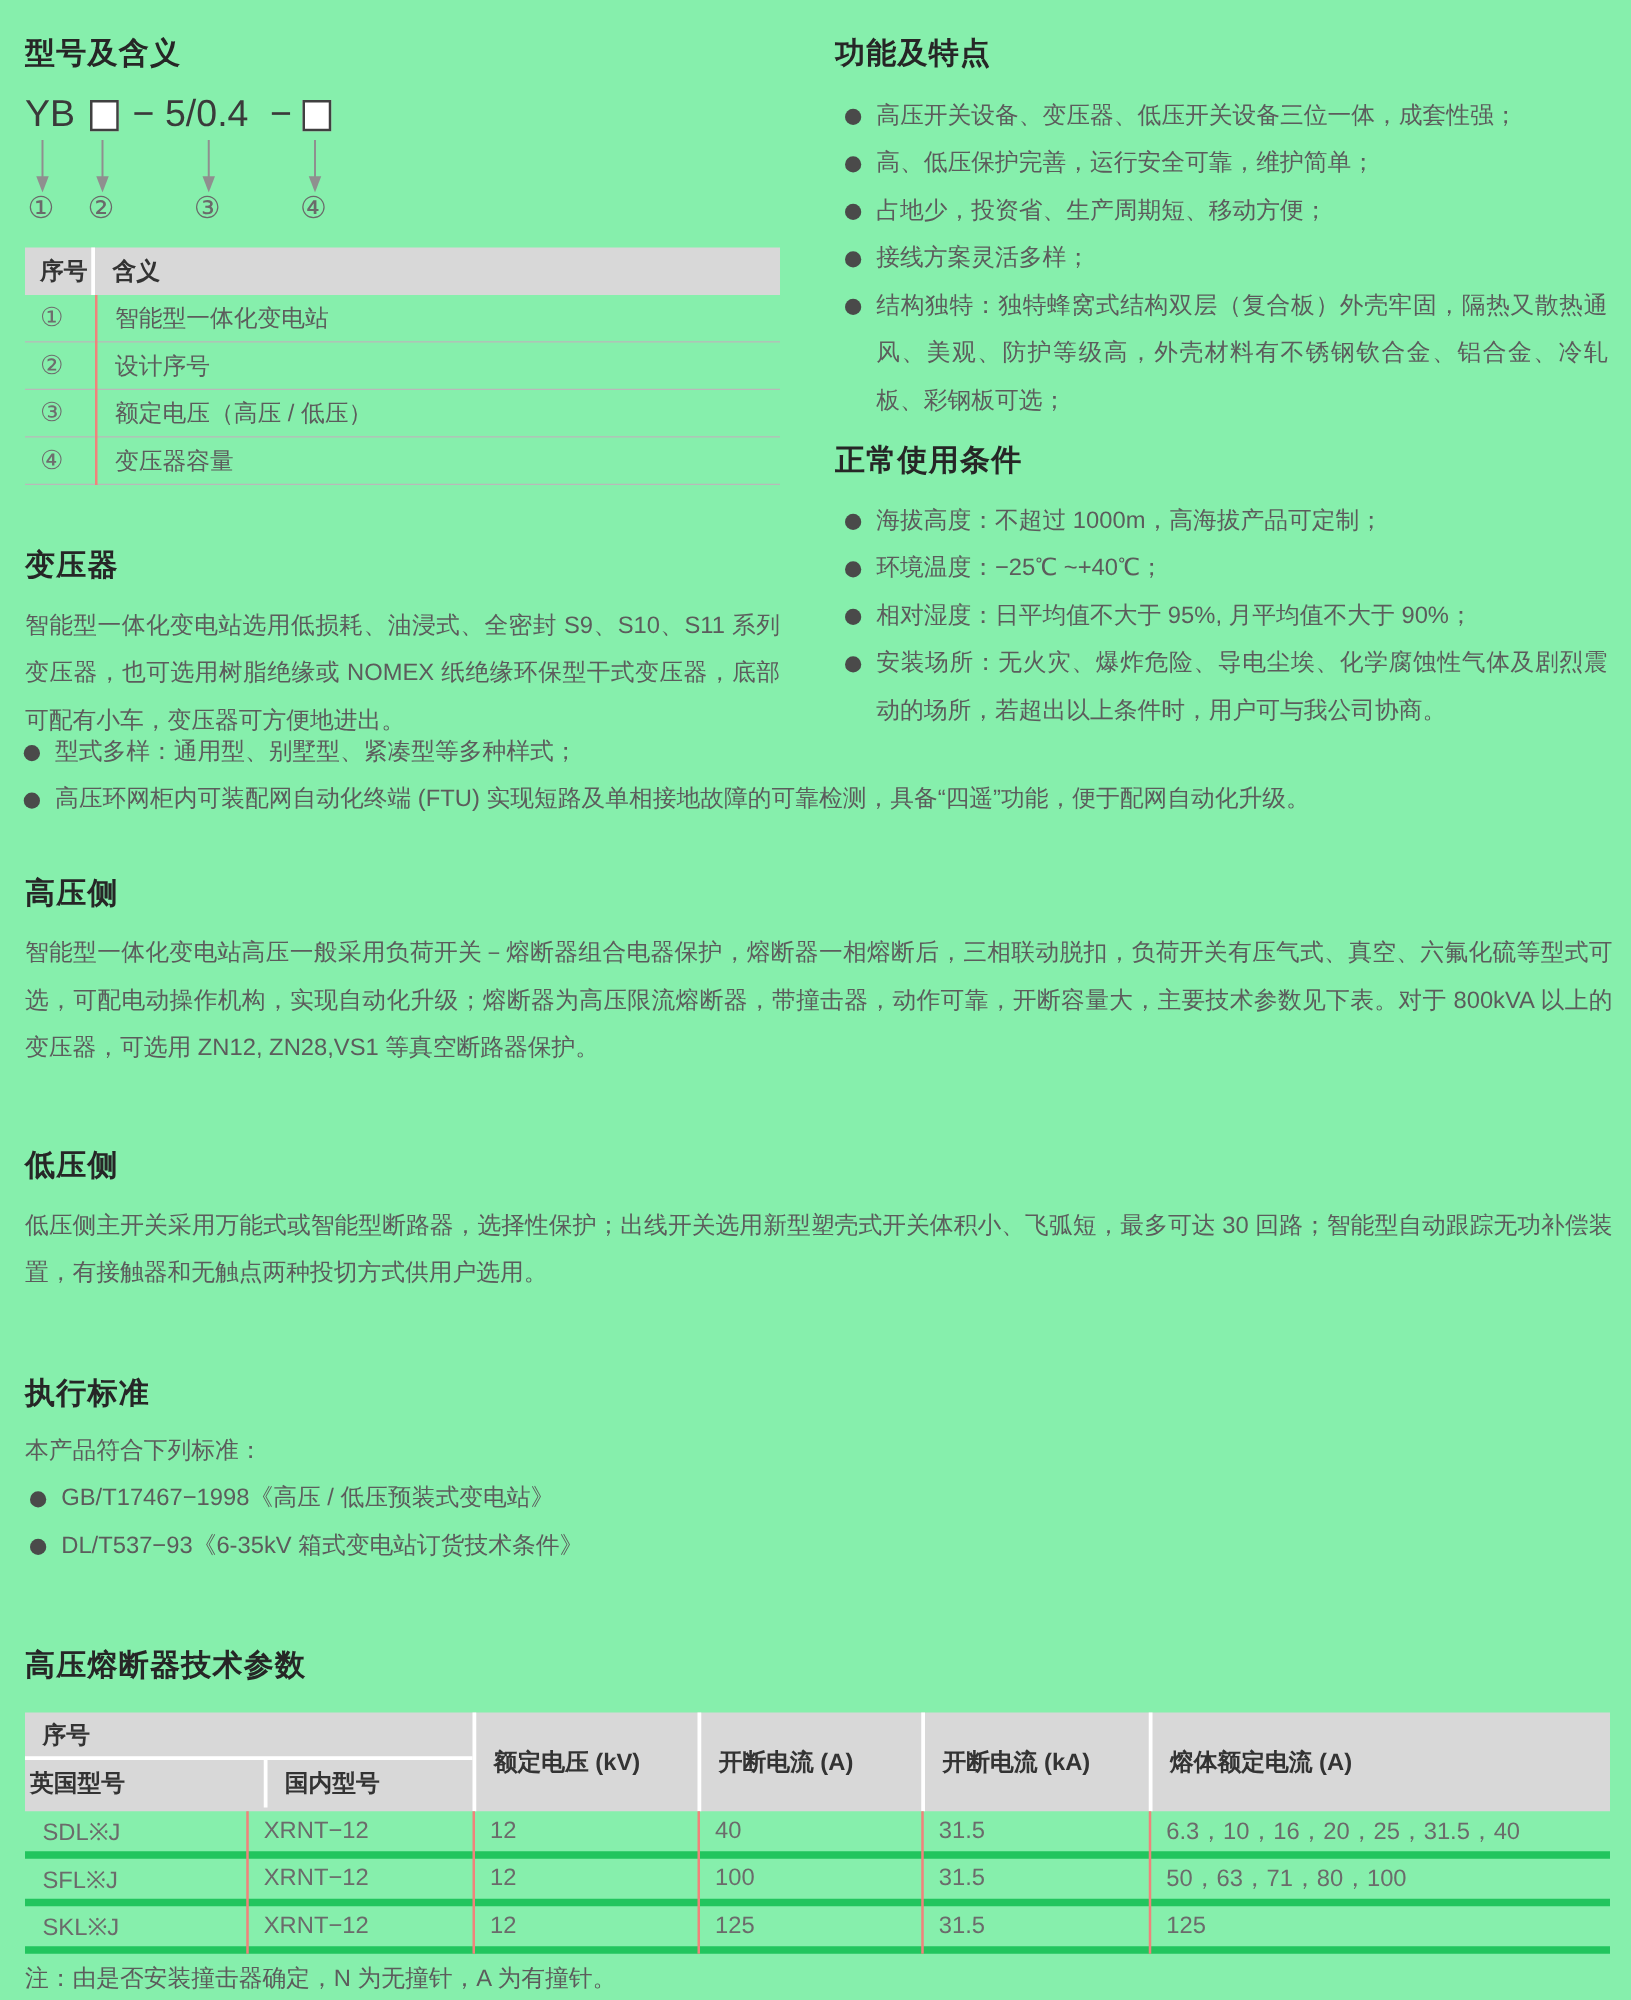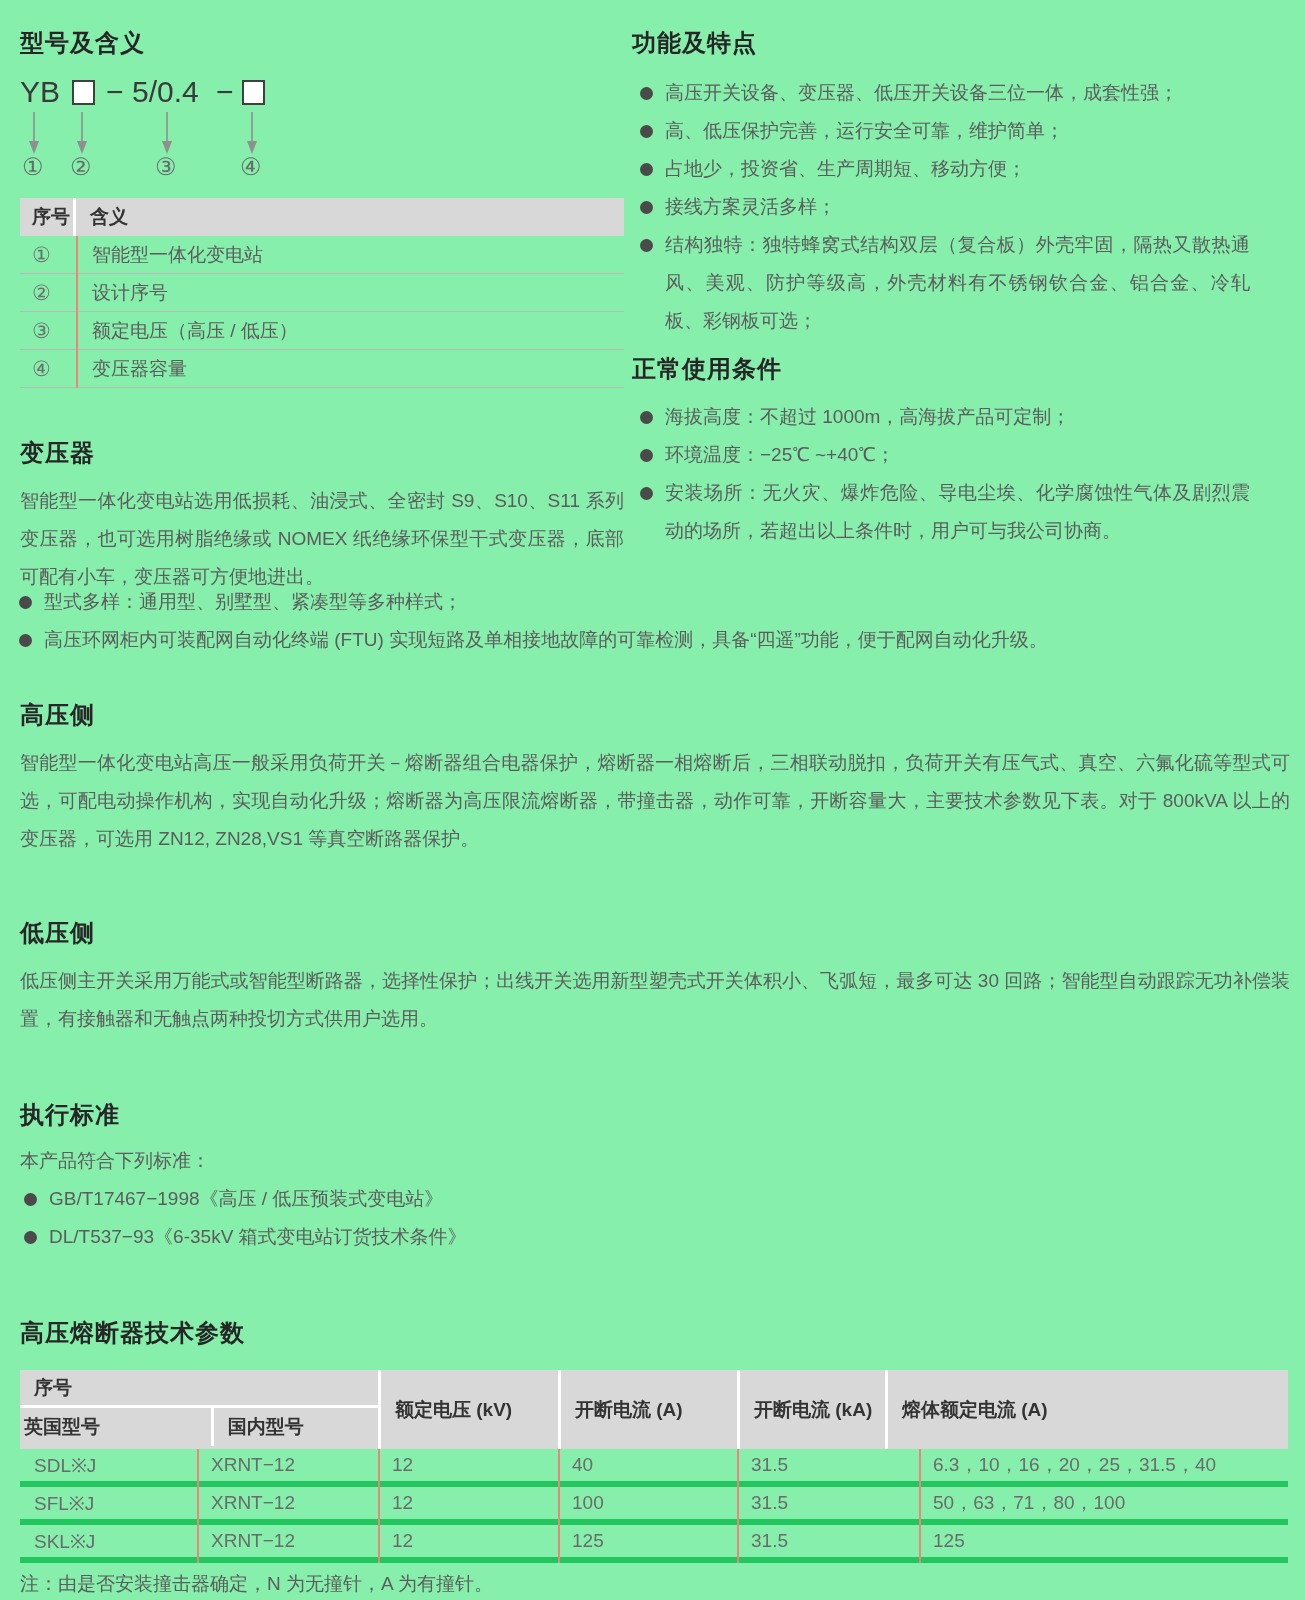--- a/index.html
+++ b/index.html
@@ -49,21 +49,21 @@
   .fhead { display:flex; background:#d8d8d8; }
   .fh-left { width:358px; }
   .fh-xuhao { height:38px; padding-left:14px; display:flex; align-items:center;
               border-bottom:3px solid #ffffff; font-weight:600; color:#333333; }
   .fh-sub { display:flex; height:38px; }
   .fh-sub .s1 { width:208px; padding-left:4px; display:flex; align-items:center; font-weight:600; color:#333333; }
   .fh-sub .s2 { width:181px; padding-left:14px; display:flex; align-items:center;
                 border-left:3px solid #ffffff; font-weight:600; color:#333333; }
   .fh-col { display:flex; align-items:center; padding-left:14px; border-left:3px solid #ffffff;
             font-weight:600; color:#333333; height:79px; }
-  .w3 { width:180px; } .w4 { width:179px; } .w5 { width:148px; } .w6 { width:369px; }
+  .w3 { width:180px; } .w4 { width:179px; } .w5 { width:182px; } .w6 { width:369px; }
   .fbody { position:relative; }
   .frow { display:flex; height:38px; align-items:center; border-bottom:6px solid #22c55e; color:#6b6b6b; }
   .frow .fc { padding-left:14px; }
   .fc1 { width:177px; } .fc2 { width:181px; } .fc3 { width:180px; }
   .fc4 { width:179px; } .fc5 { width:182px; } .fc6 { width:369px; }
   .vred { position:absolute; top:0; bottom:0; width:2px; background:#f0837b; }
   .fnote { margin-top:8px; line-height:26px; color:#5c5c5c; }
 </style>
 </head>
 <body>
@@ -125,21 +125,21 @@
         <div class="c1">④</div>
         <div class="c2">变压器容量</div>
       </div>
       <div class="redline"></div>
     </div>
 
     <h2 class="title" style="margin-top:50px;">变压器</h2>
     <p class="para">智能型一体化变电站选用低损耗、油浸式、全密封 S9、S10、S11 系列变压器，也可选用树脂绝缘或 NOMEX 纸绝缘环保型干式变压器，底部可配有小车，变压器可方便地进出。</p>
   </section>
 
-  <section class="sec" style="left:632px; top:28px; width:618px;">
+  <section class="sec" style="left:668px; top:28px; width:618px;">
     <h2 class="title">功能及特点</h2>
     <ul class="blist" style="margin-top:16px; padding-left:8px;">
       <li>
           <span class="dot"></span>
           <span class="btxt">高压开关设备、变压器、低压开关设备三位一体，成套性强；</span>
         </li>
       <li>
           <span class="dot"></span>
           <span class="btxt">高、低压保护完善，运行安全可靠，维护简单；</span>
         </li>
@@ -159,20 +159,24 @@
 
     <h2 class="title" style="margin-top:14px;">正常使用条件</h2>
     <ul class="blist" style="margin-top:14px; padding-left:8px;">
       <li>
           <span class="dot"></span>
           <span class="btxt">海拔高度：不超过 1000m，高海拔产品可定制；</span>
         </li>
       <li>
           <span class="dot"></span>
           <span class="btxt">环境温度：−25℃ ~+40℃；</span>
+        </li>
+      <li>
+          <span class="dot"></span>
+          <span class="btxt">相对湿度：日平均值不大于 95%, 月平均值不大于 90%；</span>
         </li>
       <li>
           <span class="dot"></span>
           <span class="btxt">安装场所：无火灾、爆炸危险、导电尘埃、化学腐蚀性气体及剧烈震动的场所，若超出以上条件时，用户可与我公司协商。</span>
         </li>
     </ul>
   </section>
 
   <section class="sec" style="left:15px; top:583px; width:1270px;">
     <ul class="blist" style="padding-left:4px;">

